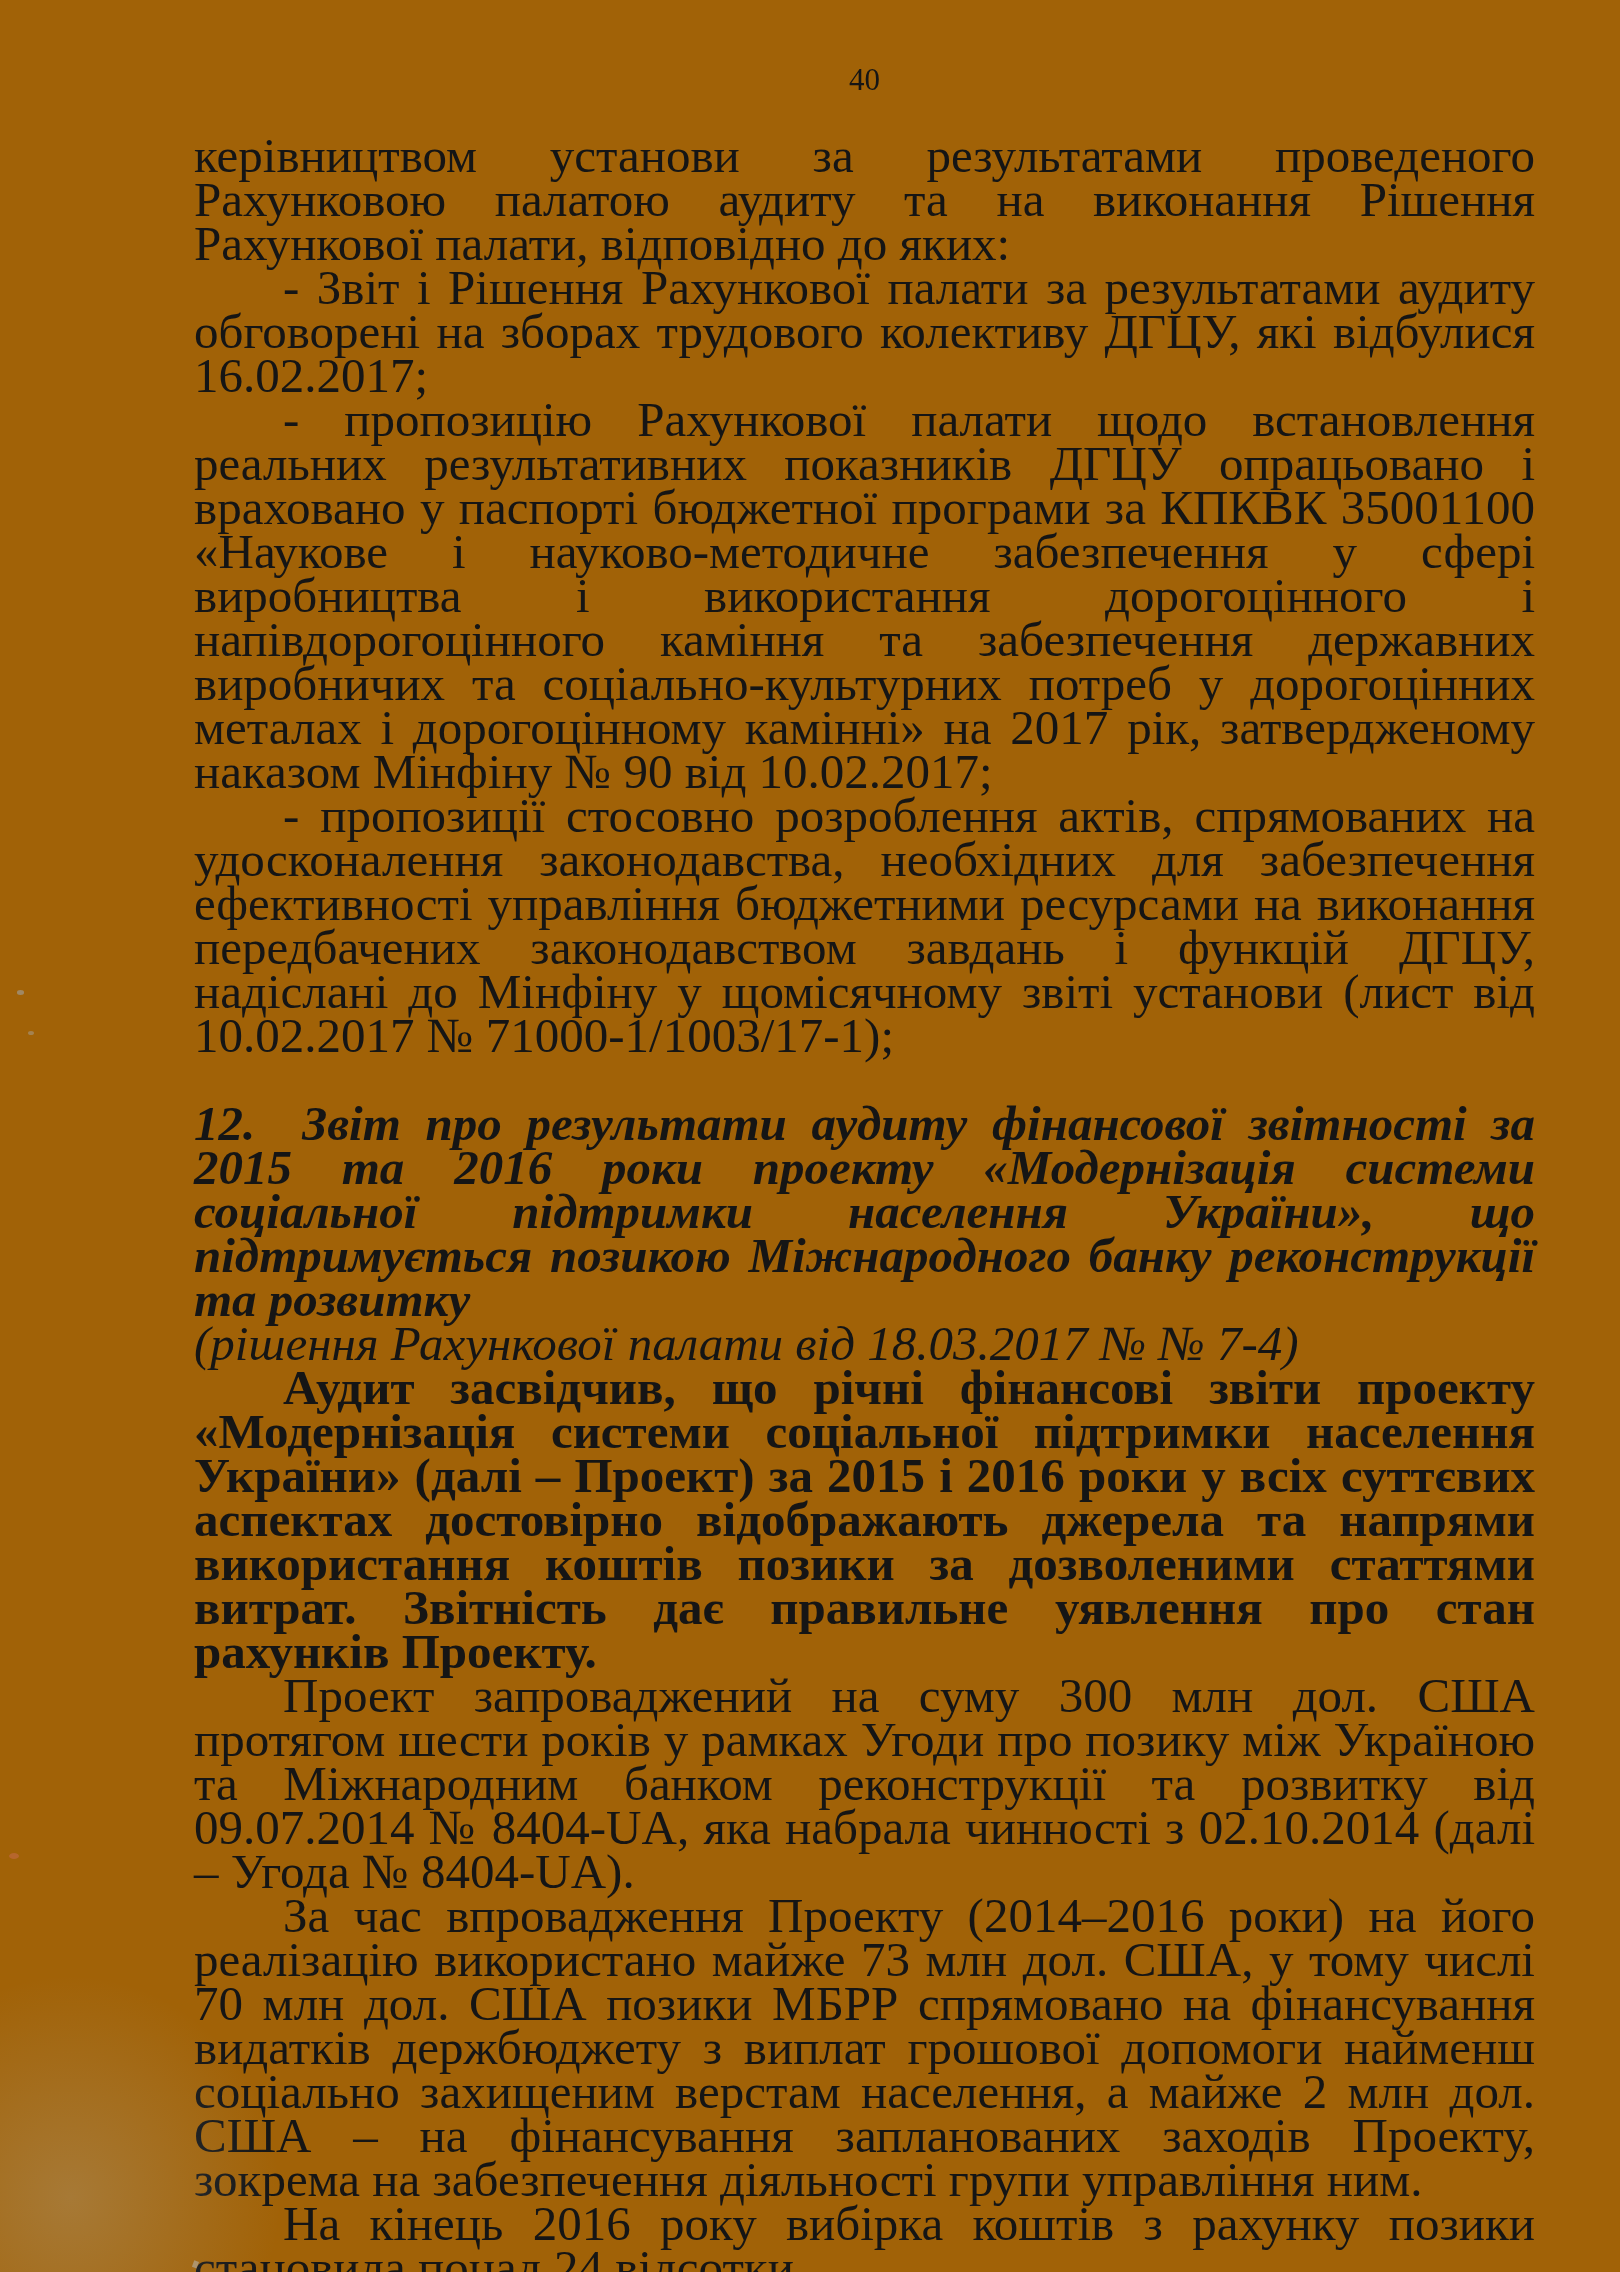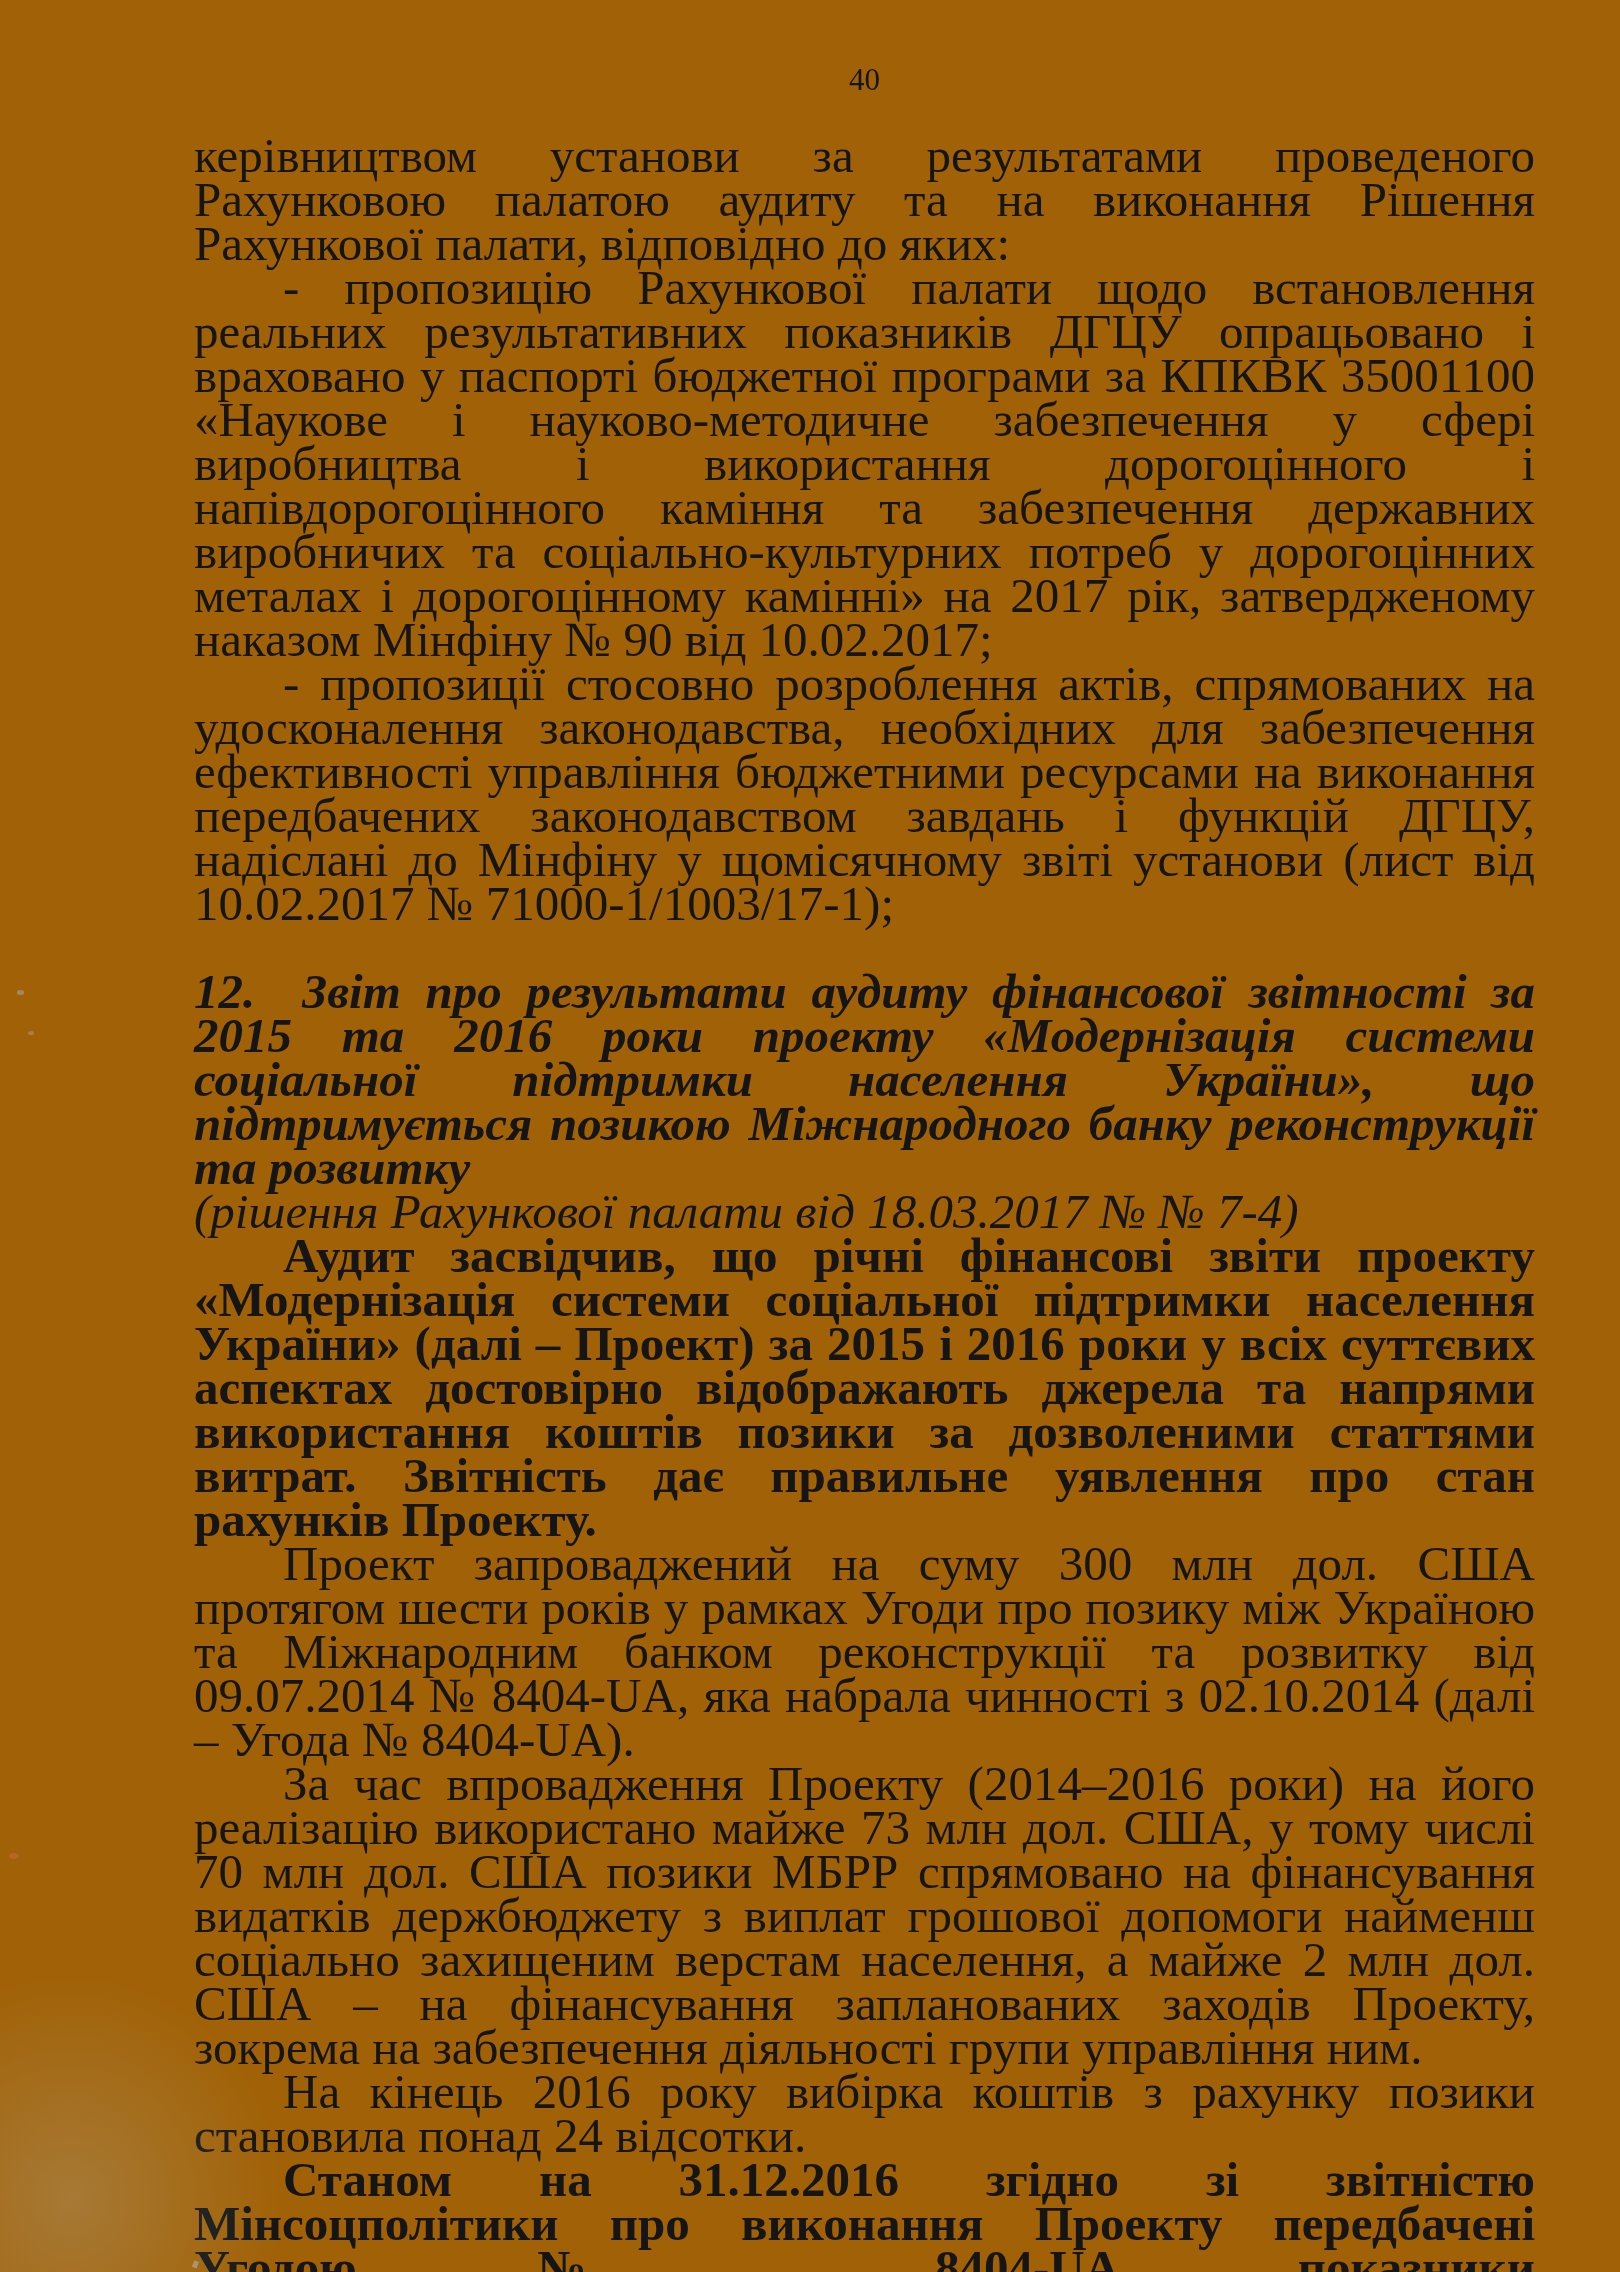--- a/index.html
+++ b/index.html
@@ -111,20 +111,21 @@
 
 <div class="page">
 
   <div class="page-number">40</div>
 
   <div class="content">
 
     <p class="para">керівництвом установи за результатами проведеного Рахунковою палатою аудиту та на виконання Рішення Рахункової палати, відповідно до яких:</p>
 
 
+    <p class="para indent">- Звіт і Рішення Рахункової палати за результатами аудиту обговорені на зборах трудового колективу ДГЦУ, які відбулися 16.02.2017;</p>
 
     <p class="para indent">- пропозицію Рахункової палати щодо встановлення реальних результативних показників ДГЦУ опрацьовано і враховано у паспорті бюджетної програми за КПКВК 35001100 «Наукове і науково-методичне забезпечення у сфері виробництва і використання дорогоцінного і напівдорогоцінного каміння та забезпечення державних виробничих та соціально-культурних потреб у дорогоцінних металах і дорогоцінному камінні» на 2017 рік, затвердженому наказом Мінфіну № 90 від 10.02.2017;</p>
 
     <p class="para indent">- пропозиції стосовно розроблення актів, спрямованих на удосконалення законодавства, необхідних для забезпечення ефективності управління бюджетними ресурсами на виконання передбачених законодавством завдань і функцій ДГЦУ, надіслані до Мінфіну у щомісячному звіті установи (лист від 10.02.2017 № 71000-1/1003/17-1);</p>
 
 
     <p class="para section-heading"><span class="sec-num">12.</span><span class="sec-tab"></span><span class="sec-title">Звіт про результати аудиту фінансової звітності за 2015 та 2016 роки проекту «Модернізація системи соціальної підтримки населення України», що підтримується позикою Міжнародного банку реконструкції та розвитку</span></p>
 
     <p class="para decision">(рішення Рахункової палати від 18.03.2017 № № 7-4)</p>
 

